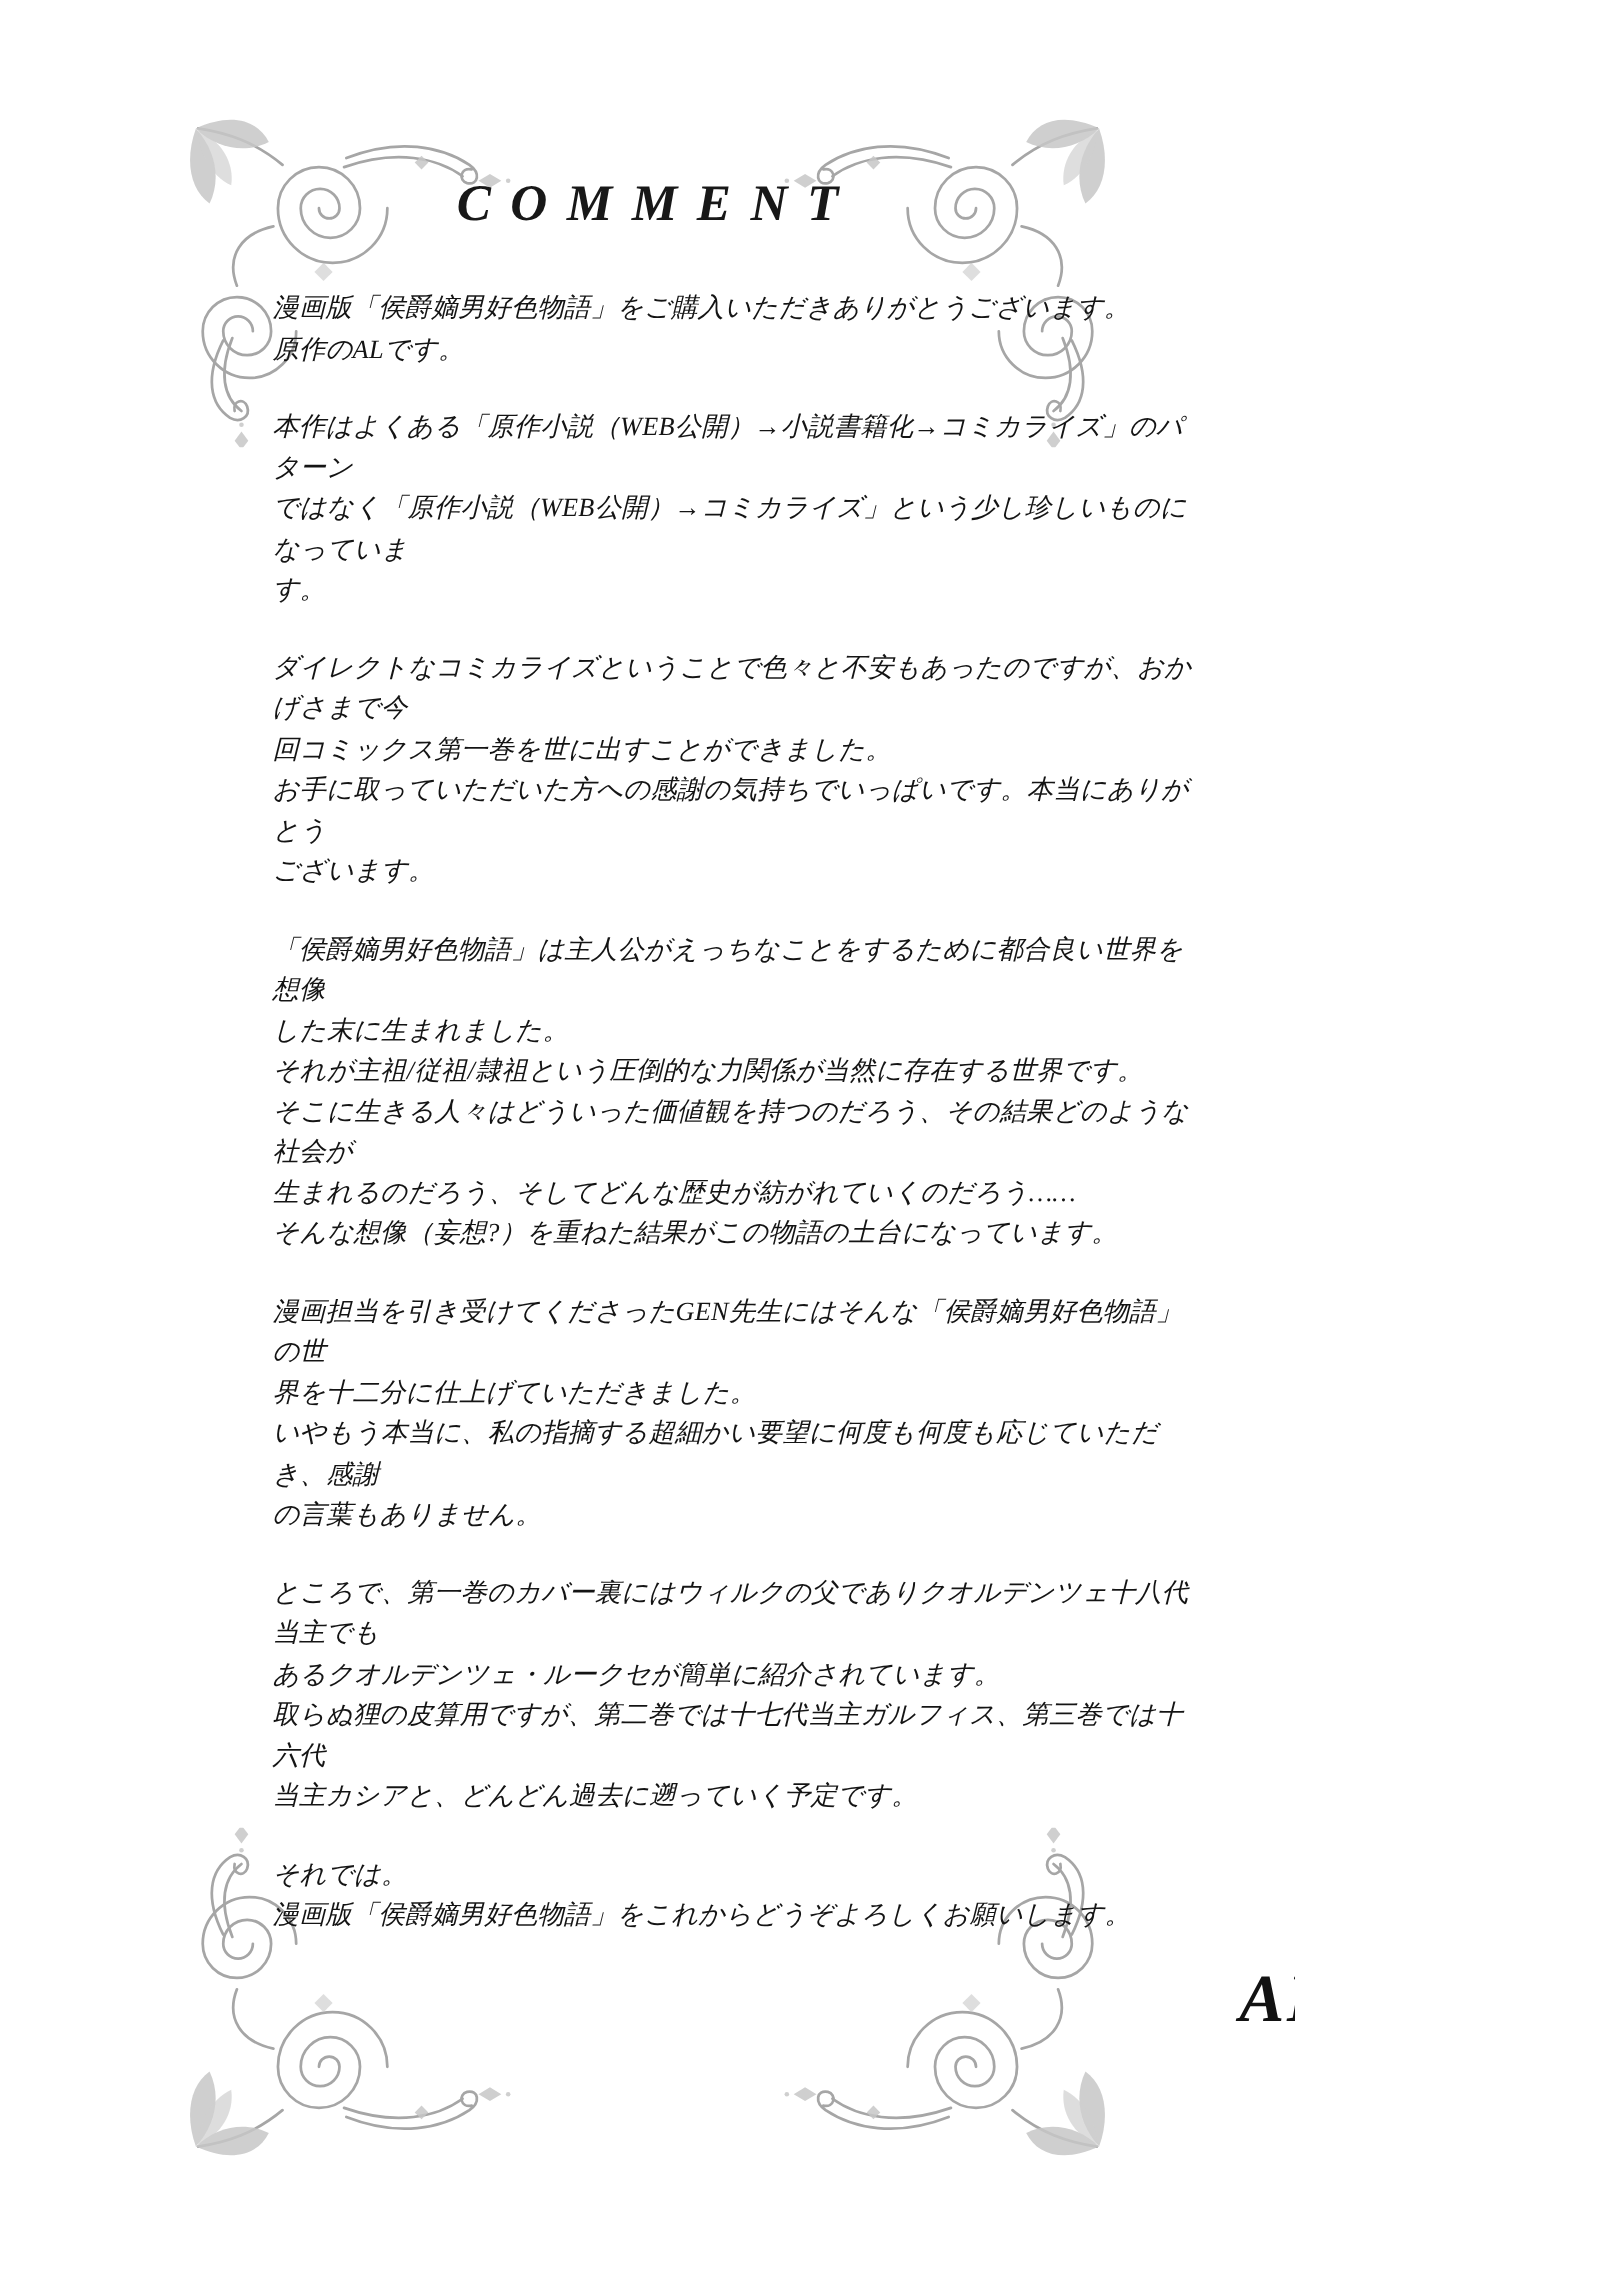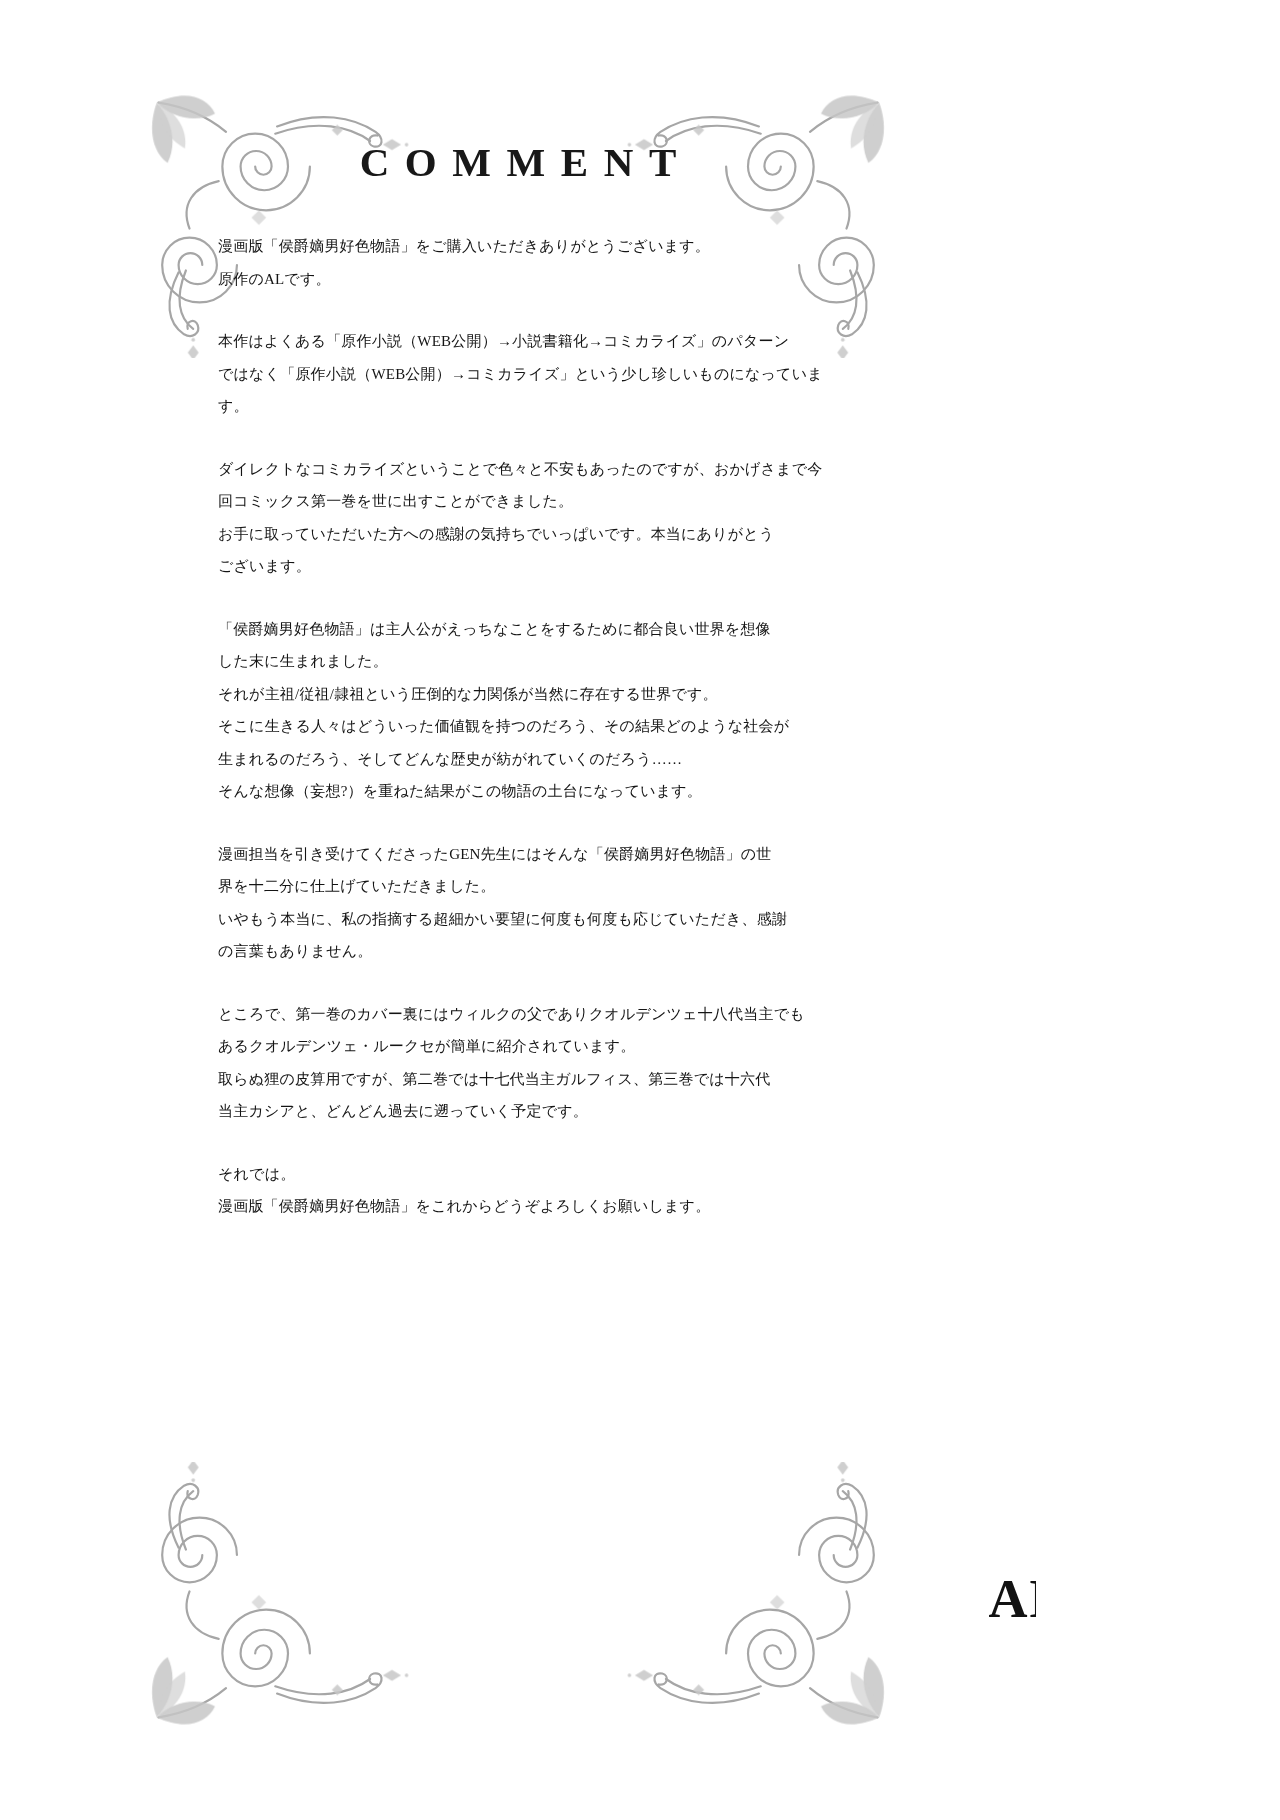--- a/index.html
+++ b/index.html
@@ -3,40 +3,41 @@
 <meta charset="utf-8">
 <style>
   html,body{margin:0;padding:0;background:#ffffff;}
   .page{
     position:relative;
     width:1036px;height:1820px;
     background:#ffffff;
     overflow:hidden;
     font-family:"Liberation Serif","DejaVu Serif",serif;
     color:#1c1c1c;
+    font-style:italic;
   }
   .title{
     position:absolute;
     top:138px;left:0;right:0;
     margin:0;
     text-align:center;
     font-size:41px;
     font-weight:600;
     letter-spacing:0.38em;
     text-indent:0.38em;
     color:#181818;
   }
   .body-text{
     position:absolute;
     top:230px;left:218px;
     width:748px;
   }
   .body-text p{
     margin:0 0 30px 0;
-    font-size:15px;
+    font-size:21px;
     line-height:32.5px;
     white-space:pre-line;
     letter-spacing:0.2px;
     color:#141414;
   }
   .signature{
     position:absolute;
     top:1568px;left:968px;
     width:120px;
     text-align:center;

